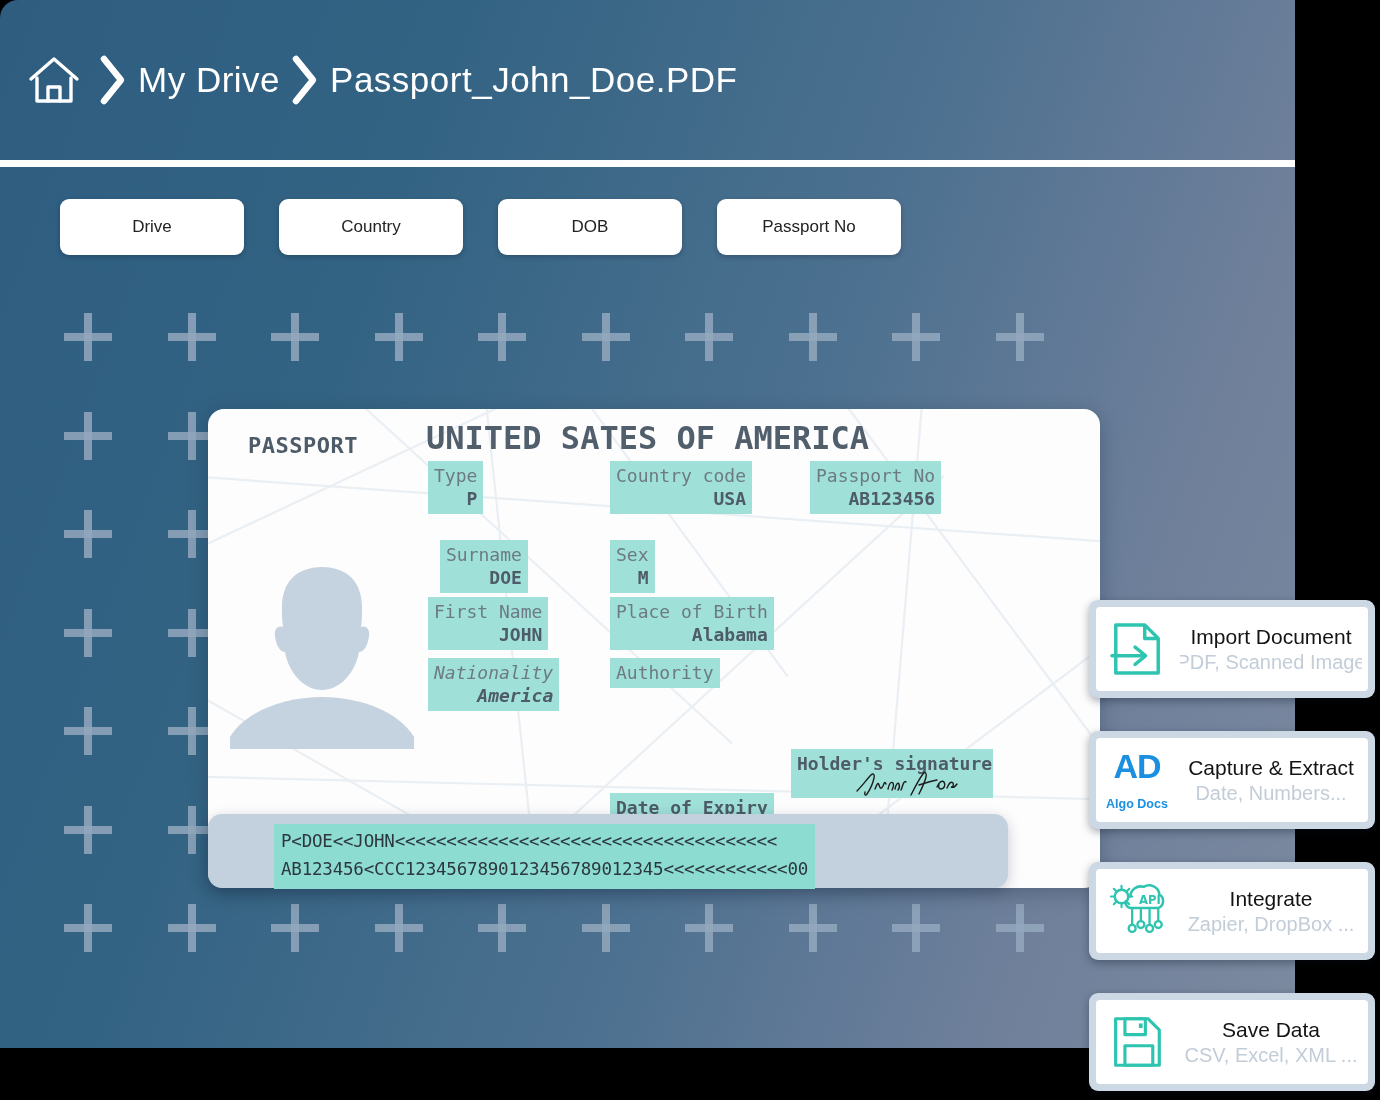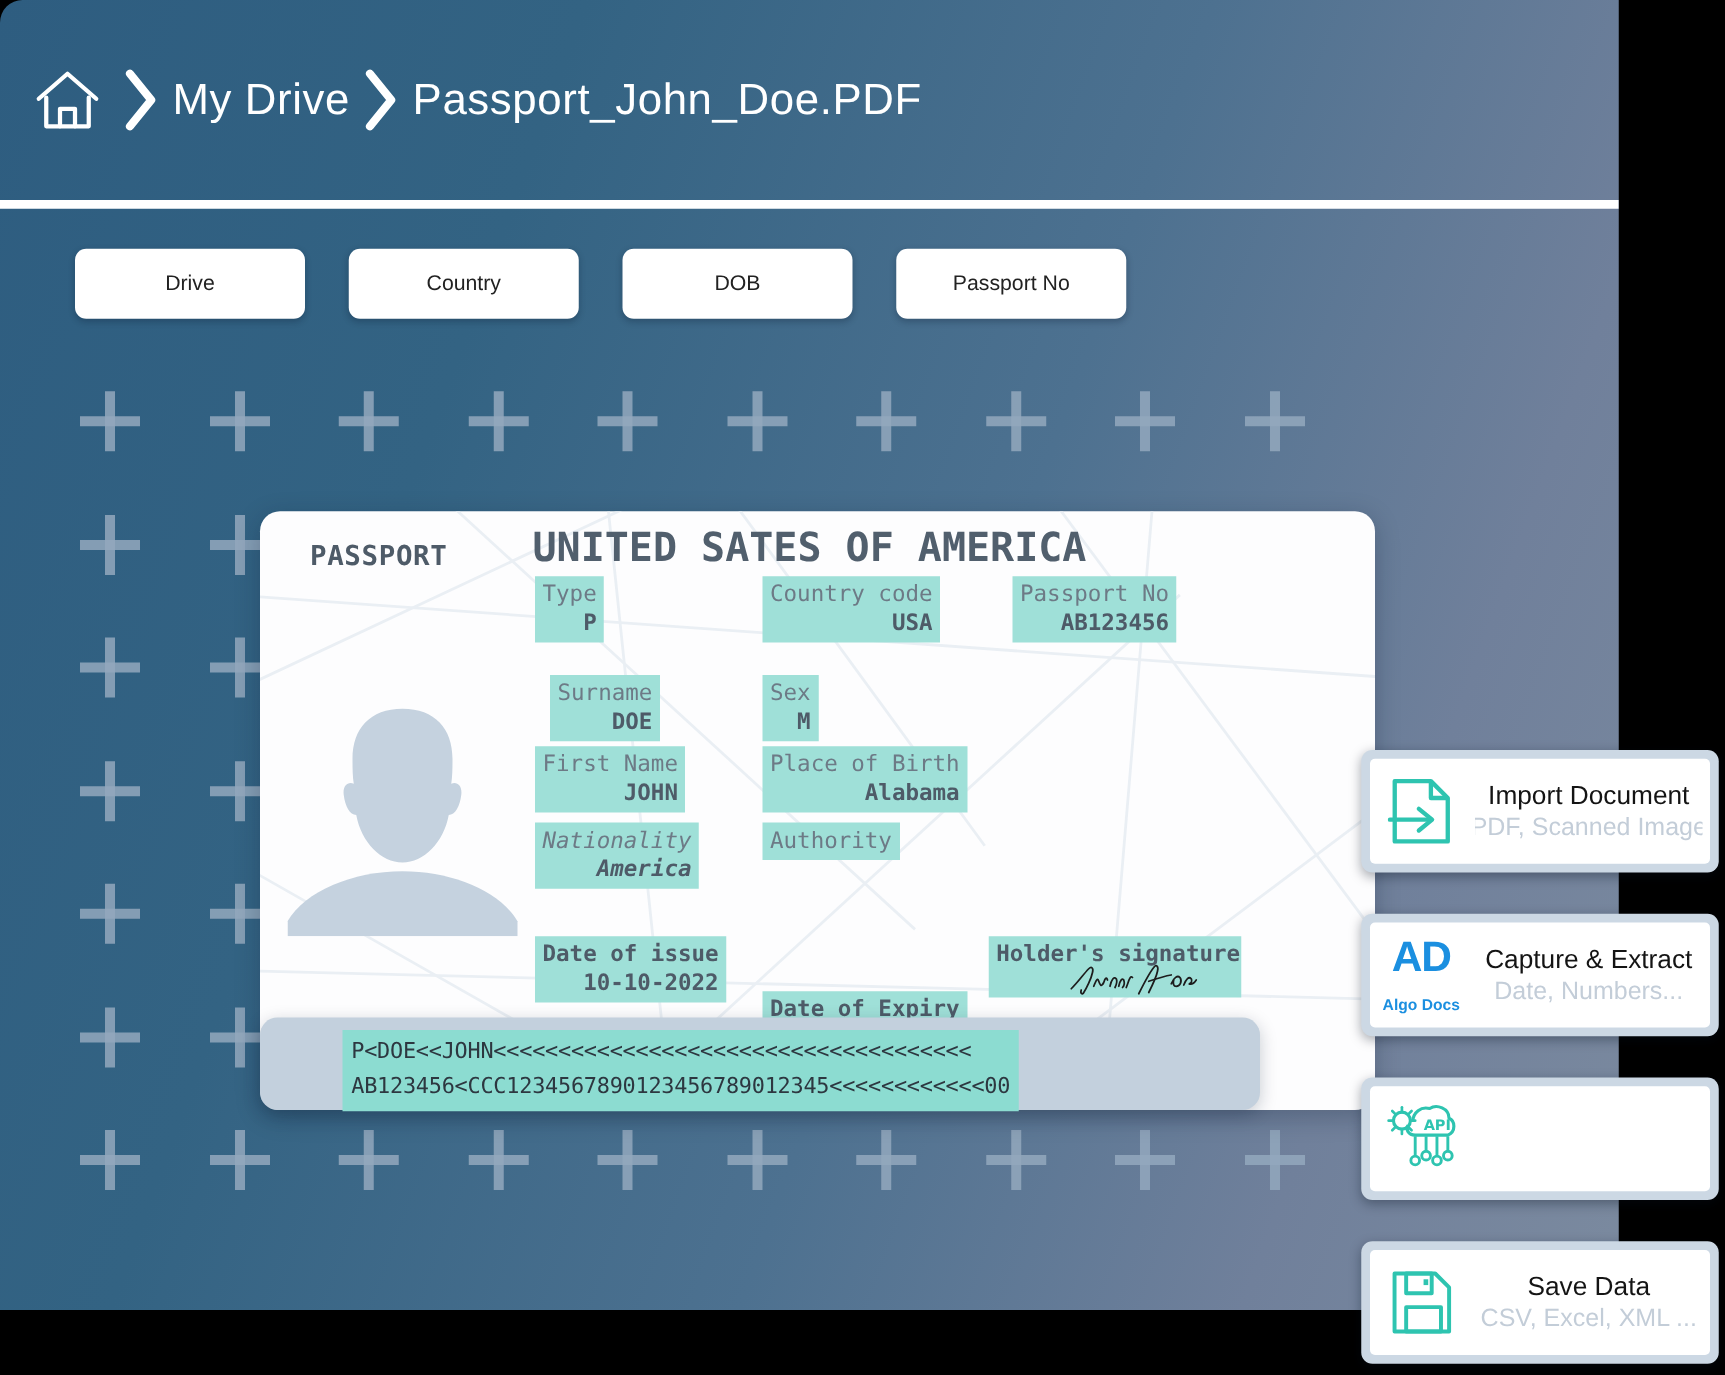--- a/index.html
+++ b/index.html
@@ -467,24 +467,20 @@
       </div>
 
       <div class="pfield" style="left:220px; top:249px;font-style:italic;">
         <span class="lab">Nationality</span>
         <span class="val">America</span>
       </div>
       <div class="pfield" style="left:402px; top:249px;">
         <span class="lab">Authority</span>
       </div>
 
-      <div class="pfield bold-lab" style="left:220px; top:340px;">
-        <span class="lab">Date of issue</span>
-        <span class="val">10-10-2022</span>
-      </div>
       <div class="pfield bold-lab" style="left:402px; top:340px;margin-top:44px;">
         <span class="lab">Date of Expiry</span>
         <span class="val">10-10-2032</span>
       </div>
       <div class="pfield bold-lab" style="left:583px; top:340px; width:202px; height:49px;">
         <span class="lab">Holder's signature</span>
         <svg style="position:absolute; left:62px; top:22px; width:108px; height:26px;" viewBox="0 0 108 26">
           <g fill="none" stroke="#1d1d1d" stroke-width="1.4" stroke-linecap="round">
             <path d="M4 20 C10 14 14 8 18 4 C20 2 22 3 21 7 C20 12 16 20 14 23 C13 25 11 24 12 21"></path>
             <path d="M22 18 C24 13 25 11 26 14 C27 17 28 19 30 15 C31 12 32 10 33 13"></path>
@@ -562,20 +558,24 @@
               <path d="M53 28 L53 40"></path>
           </g>
           <g fill="none" stroke="#2ec4b0" stroke-width="2.4">
             <circle cx="26" cy="48" r="3.6"></circle>
             <circle cx="35" cy="44" r="3.6"></circle>
             <circle cx="44" cy="48" r="3.6"></circle>
             <circle cx="53" cy="44" r="3.6"></circle>
           </g>
         </svg>
       </div>
+      <div class="feature-text">
+        <div class="feature-title">Integrate</div>
+        <div class="feature-sub">Zapier, DropBox ...</div>
+      </div>
     </div>
   </div>
 
   <div class="feature-card" style="top:993px;">
     <div class="feature-inner">
       <div class="feature-icon">
         <svg viewBox="0 0 56 60" style="width:52px;height:56px;">
           <path d="M5 5 L40 5 L52 17 L52 55 L5 55 Z" fill="none" stroke="#2ec4b0" stroke-width="3.4" stroke-linejoin="round"></path>
           <rect x="15" y="5" width="22" height="17" fill="none" stroke="#2ec4b0" stroke-width="3.4" stroke-linejoin="round"></rect>
           <rect x="15" y="34" width="30" height="21" fill="none" stroke="#2ec4b0" stroke-width="3.4" stroke-linejoin="round"></rect>

